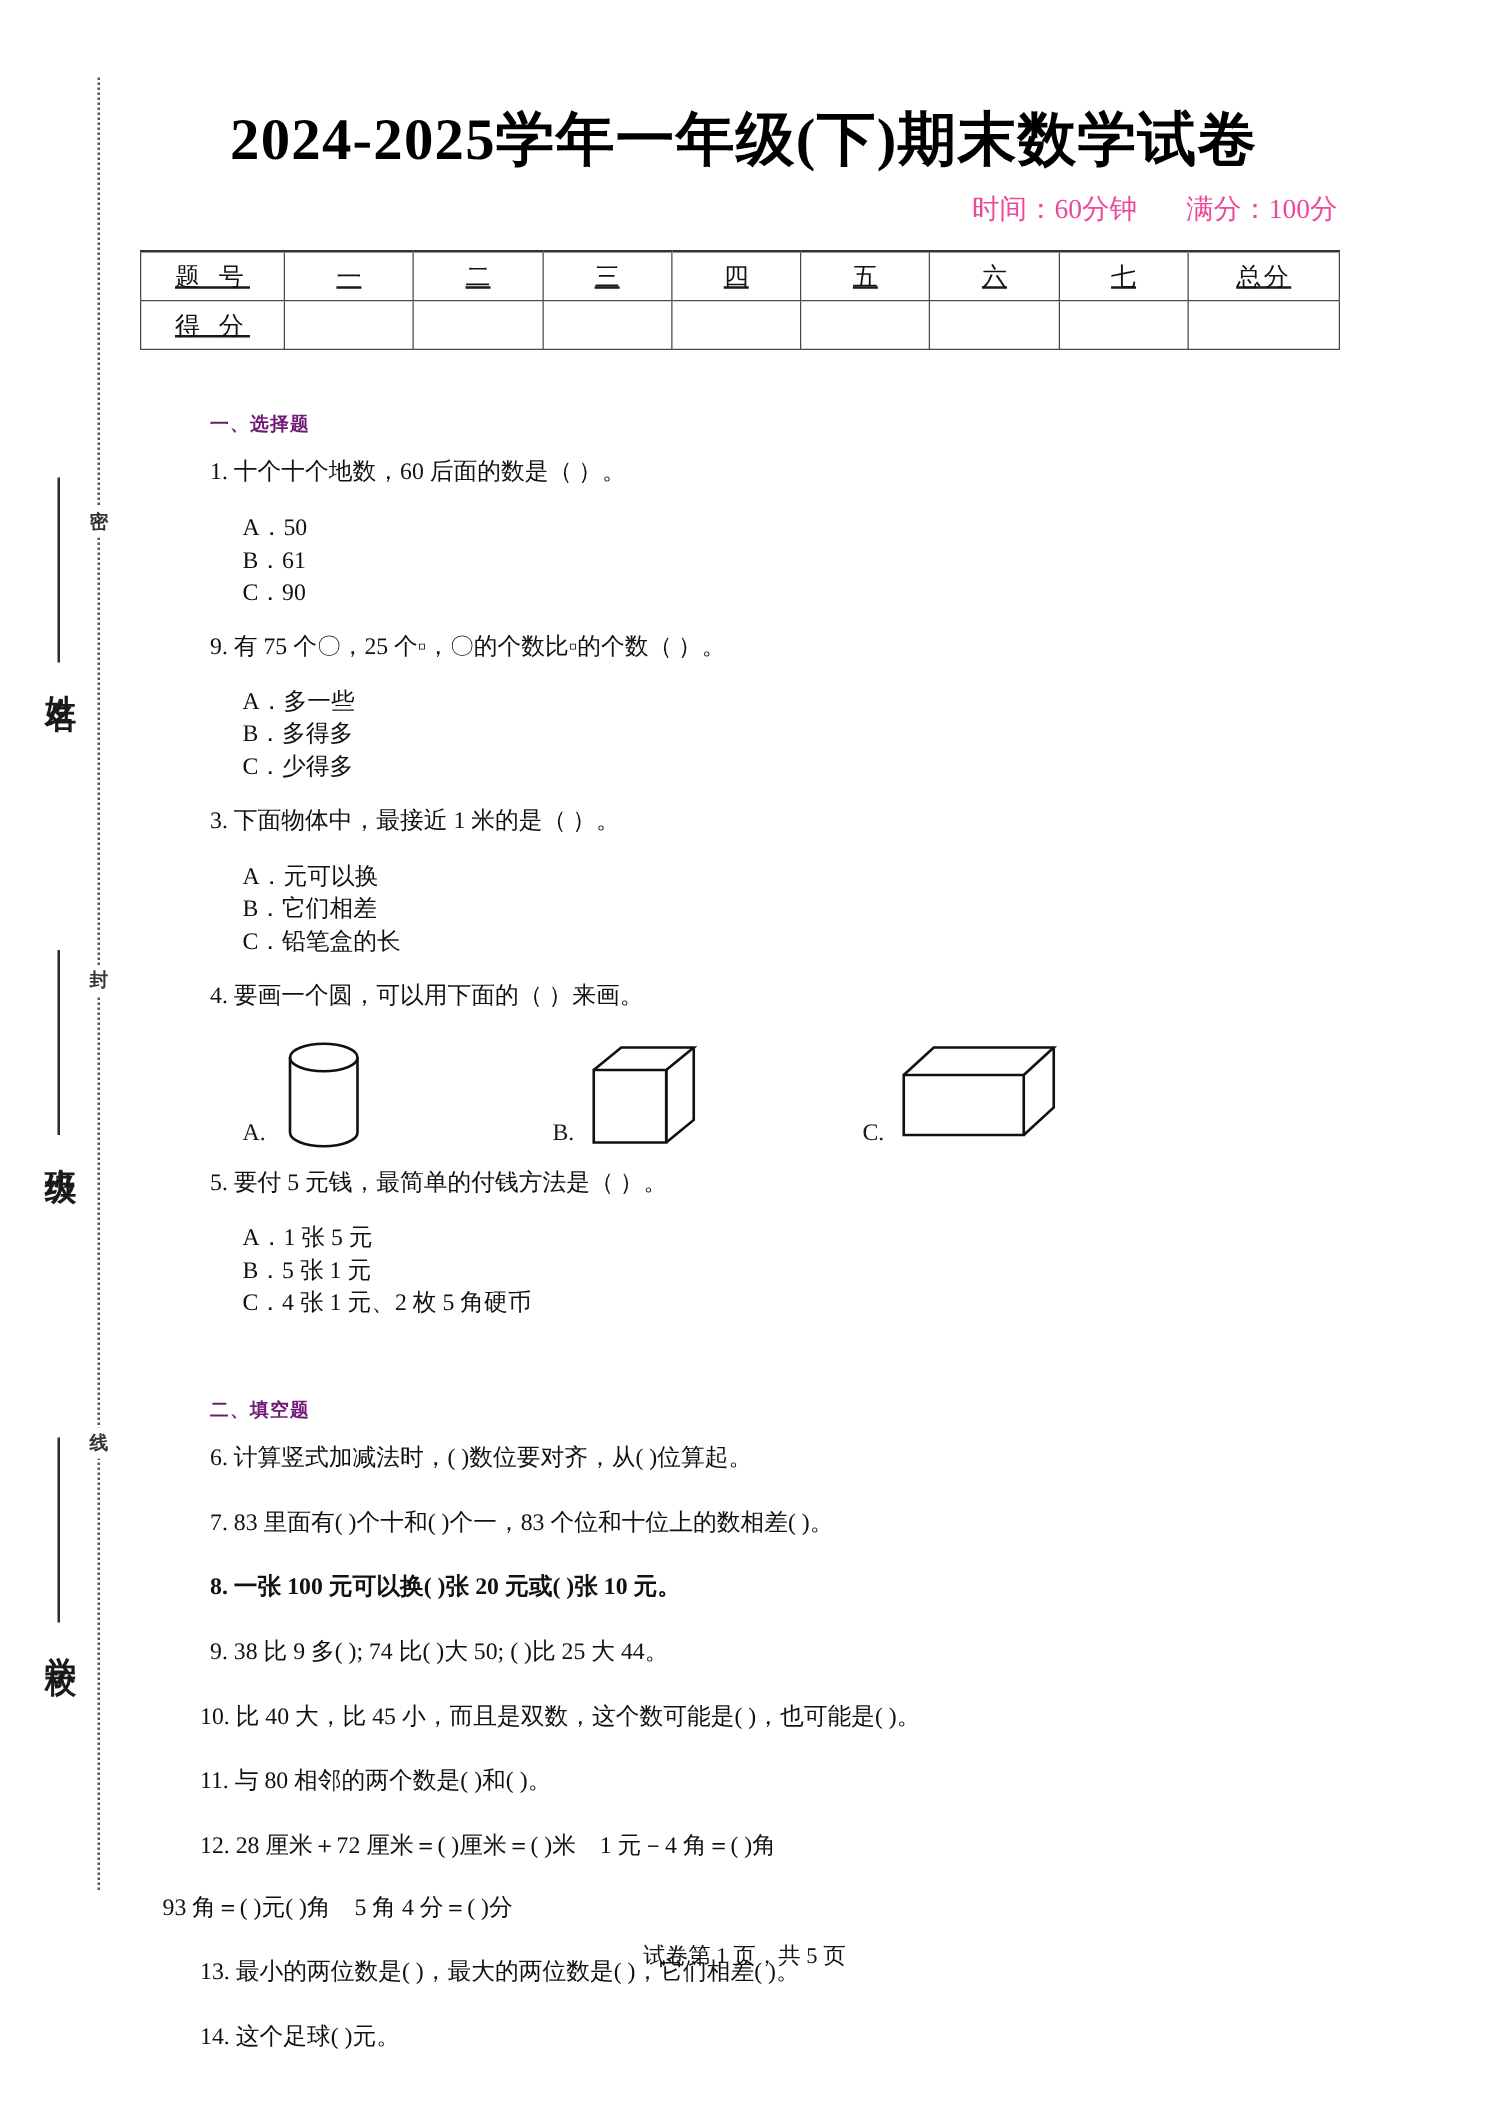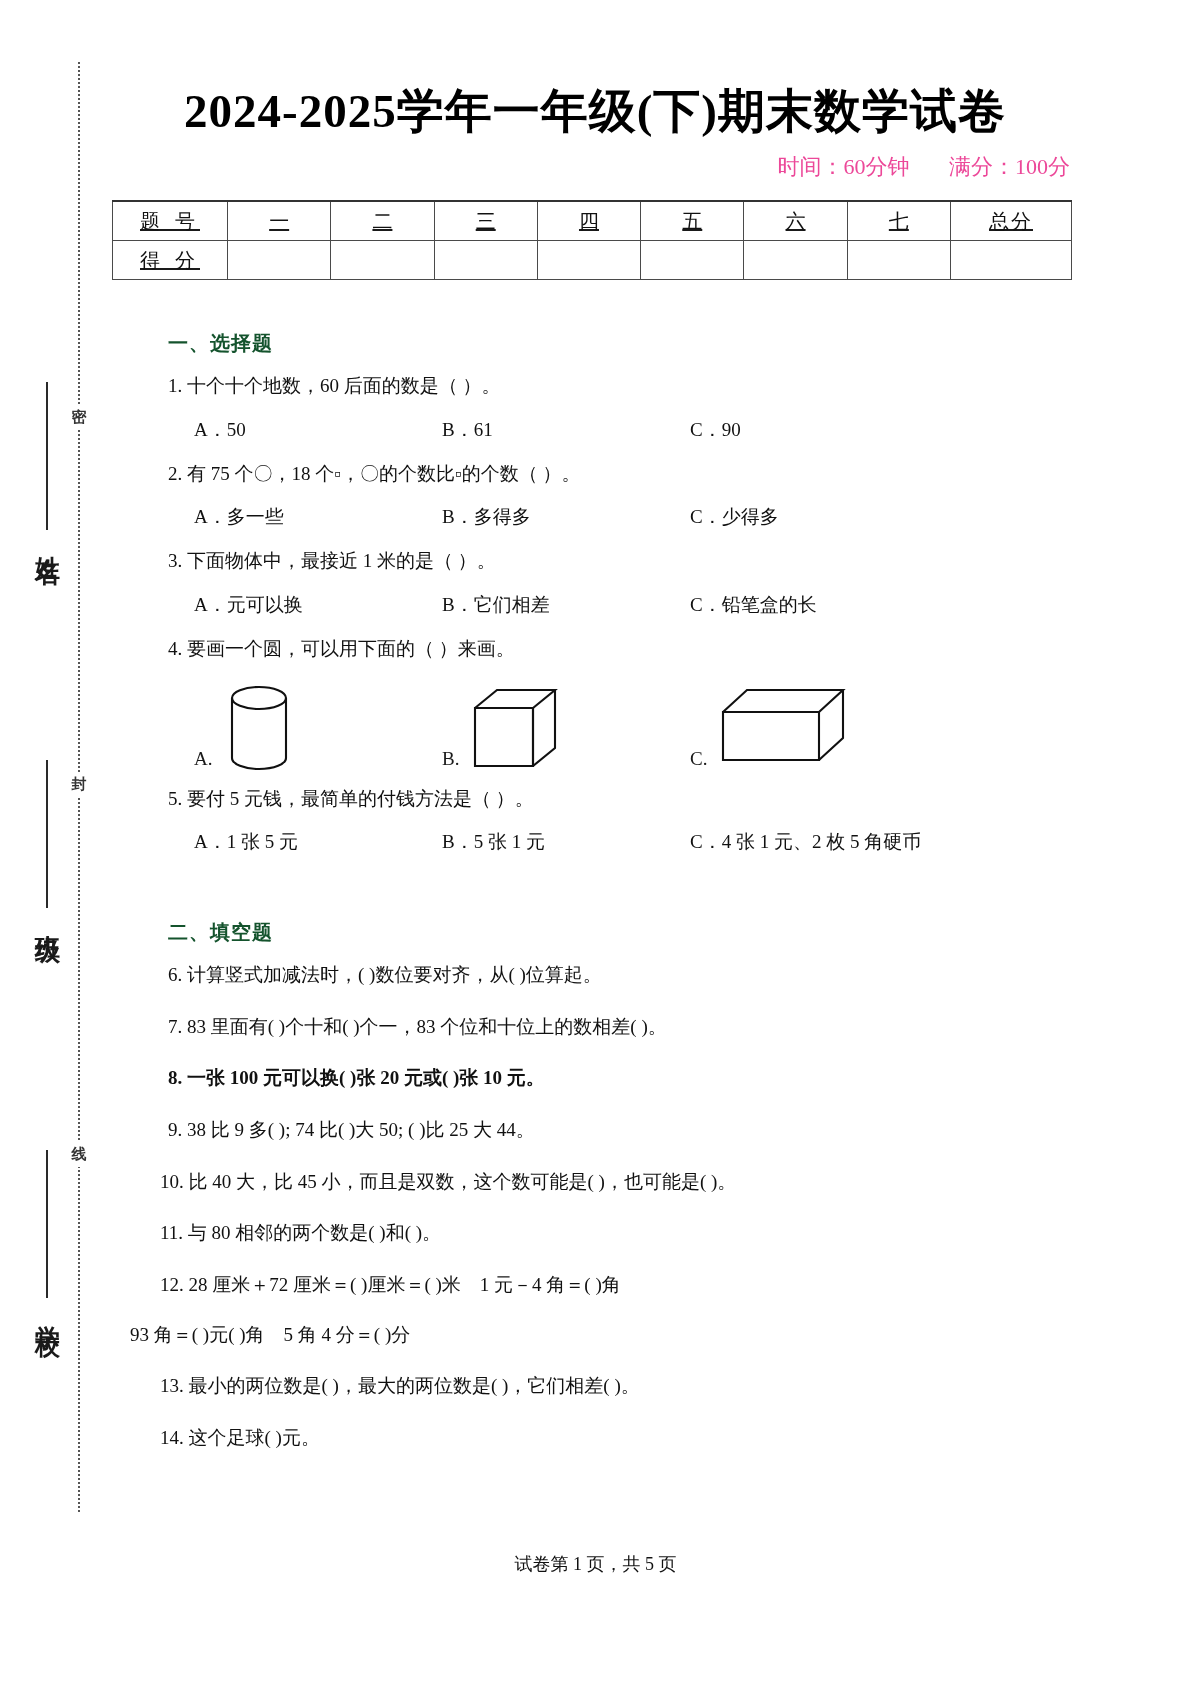--- a/index.html
+++ b/index.html
@@ -124,39 +124,40 @@
   table.score-table tr.head-row td { border-top: 2px solid #333; }
 
   
   #content {
     position: absolute;
     left: 168px;
     top: 330px;
     width: 900px;
   }
   .section-title {
-    font-size: 20px;
+    font-size: 15px;
     font-weight: bold;
     letter-spacing: 1px;
     margin: 0 0 16px 0;
-    color: #14532d;
+    color: #701a75;
   }
   .q-line {
     font-size: 19px;
     line-height: 1.35;
     margin: 0 0 18px 0;
     color: #111;
     white-space: nowrap;
   }
   .q-line.wrapcont { margin-left: 0; }
   .opts {
     display: flex;
     margin: 0 0 18px 26px;
     font-size: 19px;
     color: #111;
+    flex-direction: column;
   }
   .opts .opt { width: 248px; white-space: nowrap; }
   .opts .opt:last-child { width: auto; }
 
   .shape-row {
     display: flex;
     align-items: flex-end;
     margin: 4px 0 14px 26px;
     height: 92px;
   }
@@ -246,21 +247,21 @@
 
     <div class="section-title">一、选择题</div>
 
     <div class="q-line">1. 十个十个地数，60 后面的数是（    ）。</div>
     <div class="opts">
       <span class="opt">A．50</span>
       <span class="opt">B．61</span>
       <span class="opt">C．90</span>
     </div>
 
-    <div class="q-line">2. 有 75 个〇，18 个▫，〇的个数比▫的个数（    ）。</div>
+    <div class="q-line">9. 有 75 个〇，25 个▫，〇的个数比▫的个数（    ）。</div>
     <div class="opts">
       <span class="opt">A．多一些</span>
       <span class="opt">B．多得多</span>
       <span class="opt">C．少得多</span>
     </div>
 
     <div class="q-line">3. 下面物体中，最接近 1 米的是（    ）。</div>
     <div class="opts">
       <span class="opt">A．元可以换</span>
       <span class="opt">B．它们相差</span>

